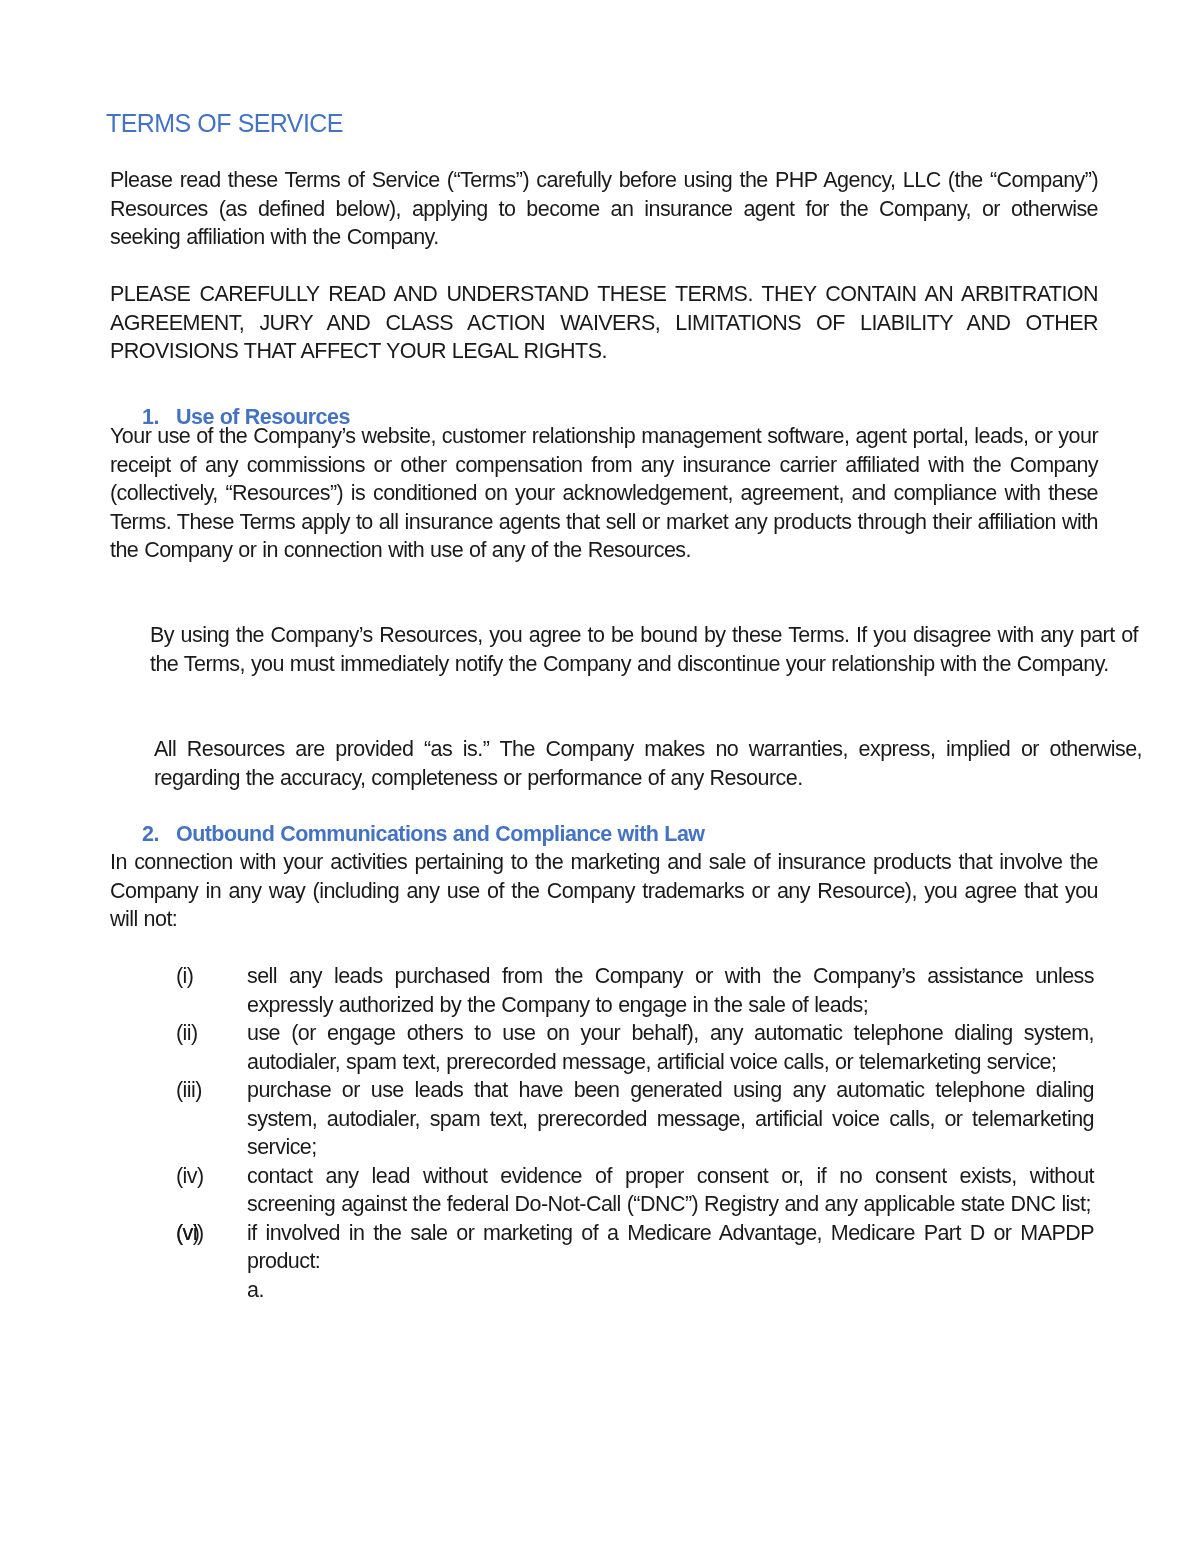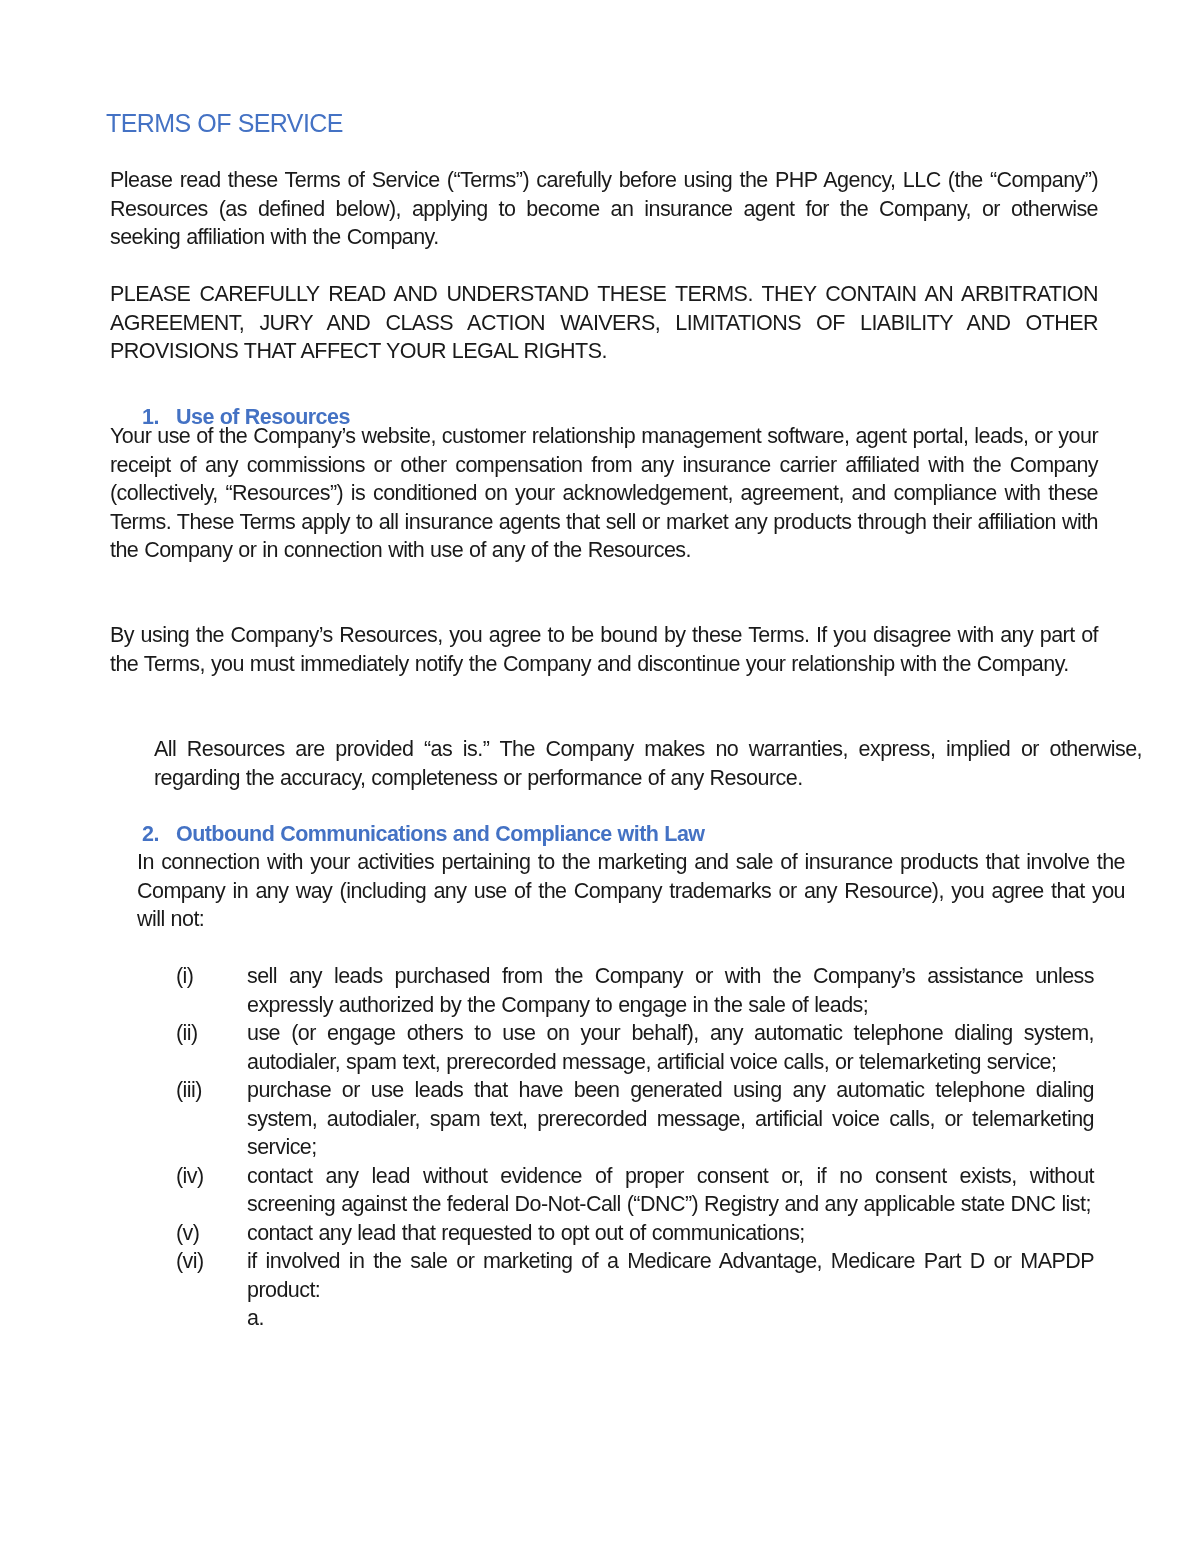--- a/index.html
+++ b/index.html
@@ -37,50 +37,49 @@
   <p class="para last-line-left" style="top:166px;">Please read these Terms of Service (“Terms”) carefully before using the PHP Agency, LLC (the “Company”) Resources (as defined below), applying to become an insurance agent for the Company, or otherwise seeking affiliation with the Company.</p>
 
   <p class="para last-line-left" style="top:280px;">PLEASE CAREFULLY READ AND UNDERSTAND THESE TERMS. THEY CONTAIN AN ARBITRATION AGREEMENT, JURY AND CLASS ACTION WAIVERS, LIMITATIONS OF LIABILITY AND OTHER PROVISIONS THAT AFFECT YOUR LEGAL RIGHTS.</p>
 
   <h2 class="heading" style="top:403px;">
     <span class="num">1.</span><span>Use of Resources</span>
   </h2>
 
   <p class="para last-line-left" style="top:422px;">Your use of the Company’s website, customer relationship management software, agent portal, leads, or your receipt of any commissions or other compensation from any insurance carrier affiliated with the Company (collectively, “Resources”) is conditioned on your acknowledgement, agreement, and compliance with these Terms.  These Terms apply to all insurance agents that sell or market any products through their affiliation with the Company or in connection with use of any of the Resources.</p>
 
-  <p class="para last-line-left" style="top:621px;">By using the Company’s Resources, you agree to be bound by these Terms. If you disagree with any part of the Terms, you must immediately notify the Company and discontinue your relationship with the Company.</p>
+  <p class="para last-line-left" style="top:621px;margin-left:40px;">By using the Company’s Resources, you agree to be bound by these Terms. If you disagree with any part of the Terms, you must immediately notify the Company and discontinue your relationship with the Company.</p>
 
   <p class="para last-line-left" style="top:735px;margin-left:44px;">All Resources are provided “as is.”  The Company makes no warranties, express, implied or otherwise, regarding the accuracy, completeness or performance of any Resource.</p>
 
   <h2 class="heading" style="top:820px;">
     <span class="num">2.</span><span>Outbound Communications and Compliance with Law</span>
   </h2>
 
-  <p class="para last-line-left" style="top:848px;margin-left:27px;">In connection with your activities pertaining to the marketing and sale of insurance products that involve the Company in any way (including any use of the Company trademarks or any Resource), you agree that you will not:</p>
+  <p class="para last-line-left" style="top:848px;">In connection with your activities pertaining to the marketing and sale of insurance products that involve the Company in any way (including any use of the Company trademarks or any Resource), you agree that you will not:</p>
 
   <ul class="list" style="top:962px;">
     <li class="list-item">
       <span class="marker">(i)</span>
       <span>sell any leads purchased from the Company or with the Company’s assistance unless expressly authorized by the Company to engage in the sale of leads;</span>
     </li>
     <li class="list-item">
       <span class="marker">(ii)</span>
       <span>use (or engage others to use on your behalf), any automatic telephone dialing system, autodialer, spam text, prerecorded message, artificial voice calls, or telemarketing service;</span>
     </li>
     <li class="list-item">
       <span class="marker">(iii)</span>
       <span>purchase or use leads that have been generated using any automatic telephone dialing system, autodialer, spam text, prerecorded message, artificial voice calls, or telemarketing service;</span>
     </li>
     <li class="list-item">
       <span class="marker">(iv)</span>
       <span>contact any lead without evidence of proper consent or, if no consent exists, without screening against the federal Do-Not-Call (“DNC”) Registry and any applicable state DNC list;</span>
     </li>
     <li class="list-item">
       <span class="marker">(v)</span>
-      <span>contact any lead that requested to opt out of communications;</span>
     </li>
     <li class="list-item">
       <span class="marker">(vi)</span>
       <span>if involved in the sale or marketing of a Medicare Advantage, Medicare Part D or MAPDP product:</span>
     </li>
     <li class="sub-item">
       <span class="marker">a.</span>
     </li>
   </ul>
 

